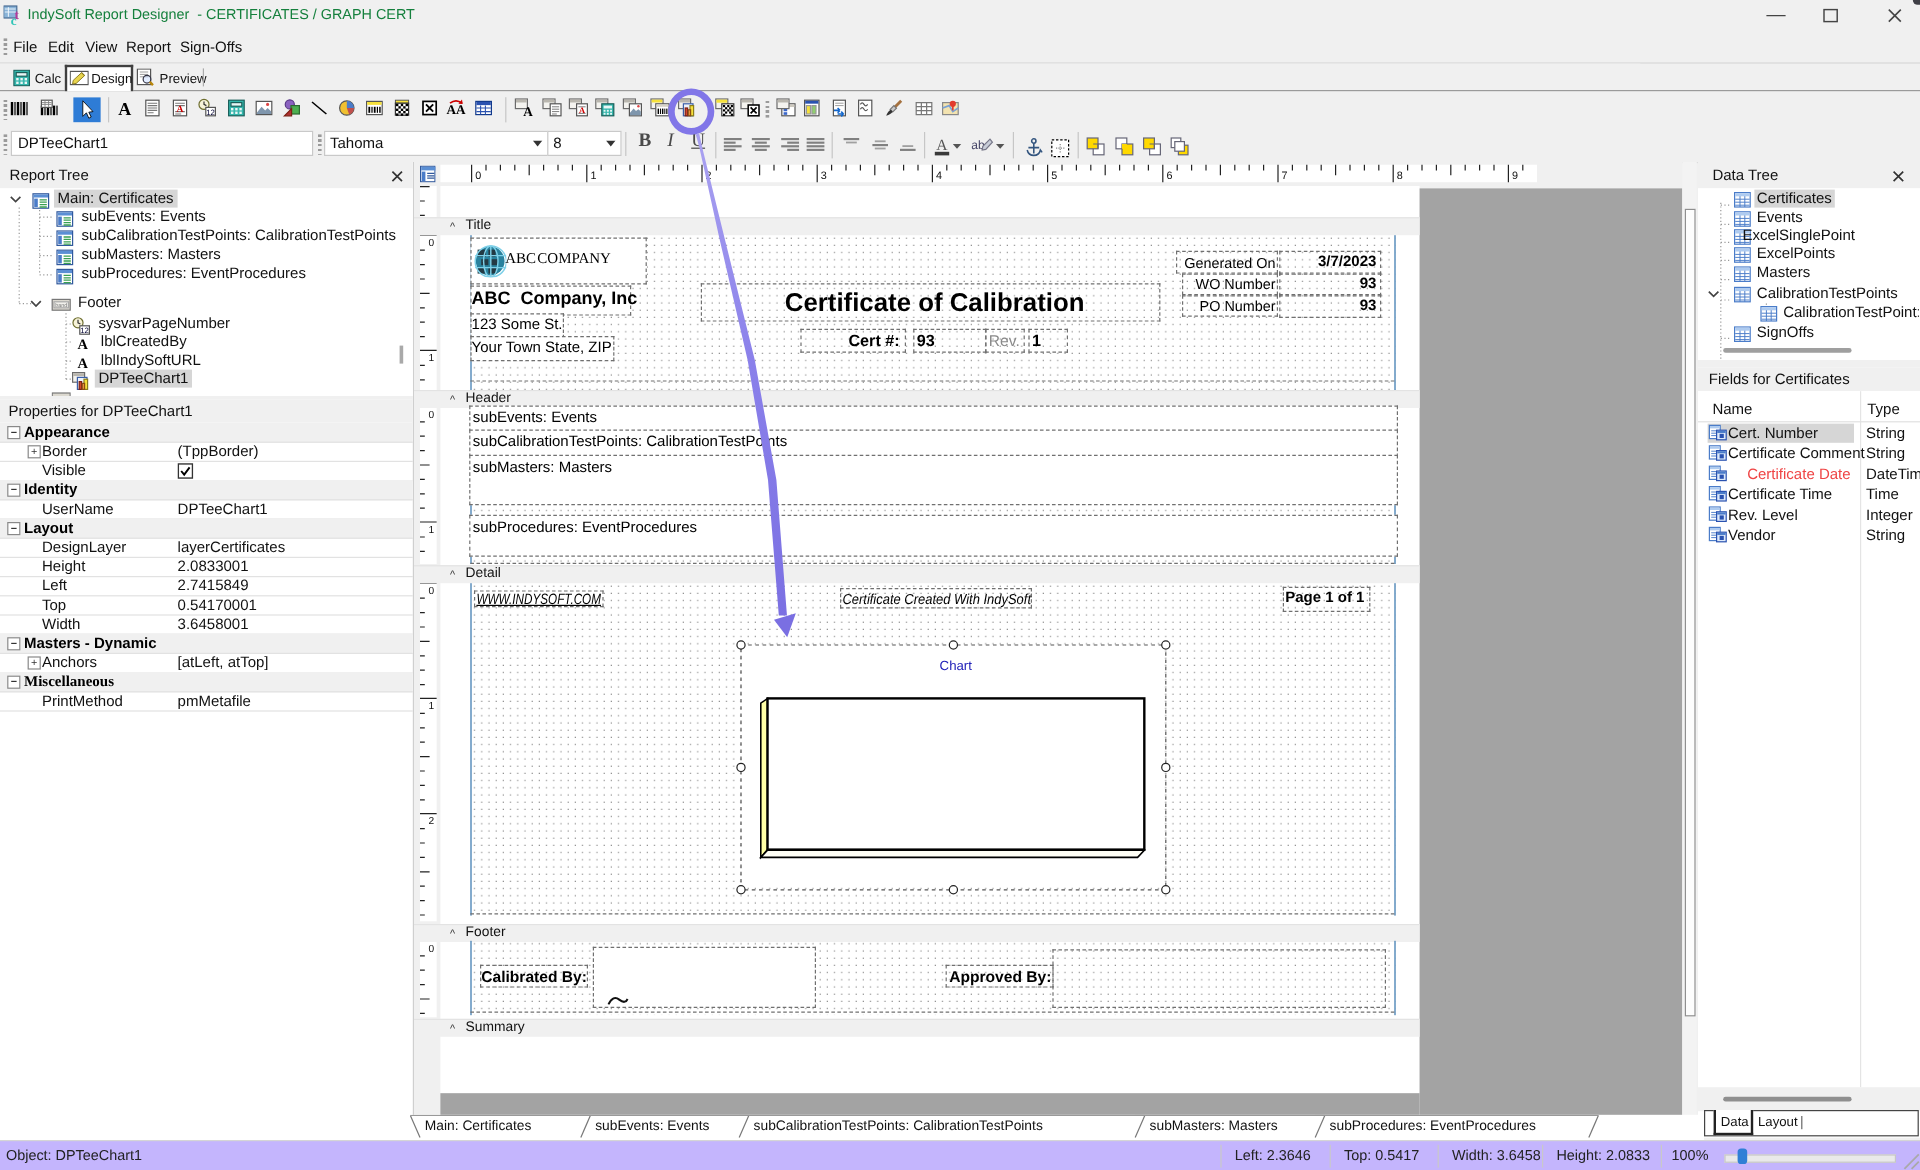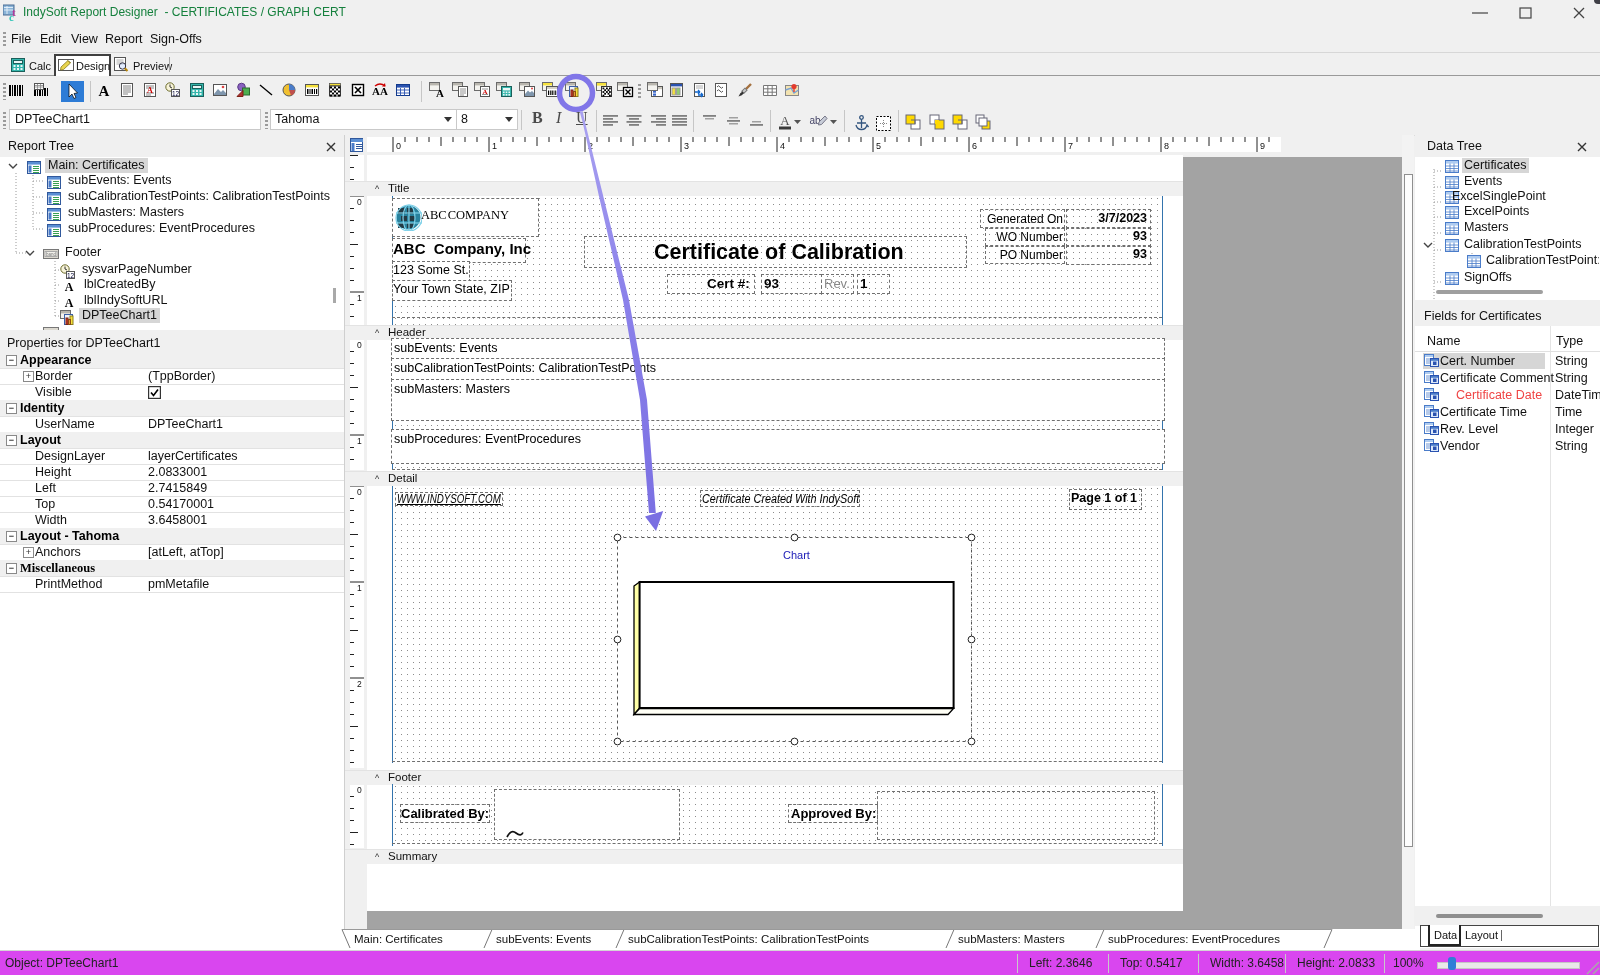--- a/index.html
+++ b/index.html
@@ -50,21 +50,21 @@
 .dashwhite{position:absolute;border:1px dashed #707070;background:#fff;}
 .dashline{position:absolute;height:0;border-top:1px dashed #707070;}
 .ctext{position:absolute;white-space:nowrap;color:#000;}
 
 #vsb{position:absolute;left:1402px;top:135px;width:12px;height:795px;background:#f3f3f3;}
 #vsbthumb{position:absolute;left:2px;top:39px;width:7px;height:671px;background:#fdfdfd;border:1px solid #8f8f8f;}
 #rightpanel{position:absolute;left:1415px;top:135px;width:185px;height:813px;background:#fff;}
 
 #bottomtabs{position:absolute;left:0;top:929px;width:1420px;height:21px;background:#fff;}
 .btab{position:absolute;top:4px;font-size:11.5px;color:#111;white-space:nowrap;}
-#statusbar{position:absolute;left:0;top:950px;width:1600px;height:25px;background:#d946ef;border-top:1px solid #d5d5d5;font-size:12px;color:#222;}
+#statusbar{position:absolute;left:0;top:950px;width:1600px;height:25px;background:#c4b5fd;border-top:1px solid #d5d5d5;font-size:12px;color:#222;}
 .ssep{position:absolute;top:3px;width:1px;height:19px;background:#c9c9c9;}
 .sfield{position:absolute;top:5px;font-size:12px;color:#222;white-space:nowrap;}
 </style>
 </head>
 <body>
 <div id="app">
 
   <div id="titlebar">
     <svg class="abs" style="left:3px;top:4px" width="17" height="17">
         <rect x="0" y="1" width="11" height="10" fill="#8ab4d8" stroke="#4a6d94"></rect>
@@ -635,21 +635,21 @@
         <div class="prow" style="top: 144px;">
           <div class="pname">Top</div>
           <div class="pval">0.54170001</div>
         </div>
         <div class="prow" style="top: 160px;">
           <div class="pname">Width</div>
           <div class="pval">3.6458001</div>
         </div>
         <div class="prow pcat" style="top: 176px;">
           <div class="expbox" style="left: 6px; top: 3px;">−</div>
-          <div style="position: absolute; left: 20px; top: 1px; font-weight: bold;"><span>Layout - Tahoma</span></div>
+          <div style="position: absolute; left: 20px; top: 1px; font-weight: bold;"><span>Masters - Dynamic</span></div>
         </div>
         <div class="prow" style="top: 192px;">
           <div class="expbox" style="left: 23px; top: 3px;">+</div>
           <div class="pname">Anchors</div>
           <div class="pval">[atLeft, atTop]</div>
         </div>
         <div class="prow pcat" style="top: 208px;">
           <div class="expbox" style="left: 6px; top: 3px;">−</div>
           <div style="position: absolute; left: 20px; top: 1px; font-weight: bold; font-family: Liberation Serif, serif;"><span>Miscellaneous</span></div>
         </div>

